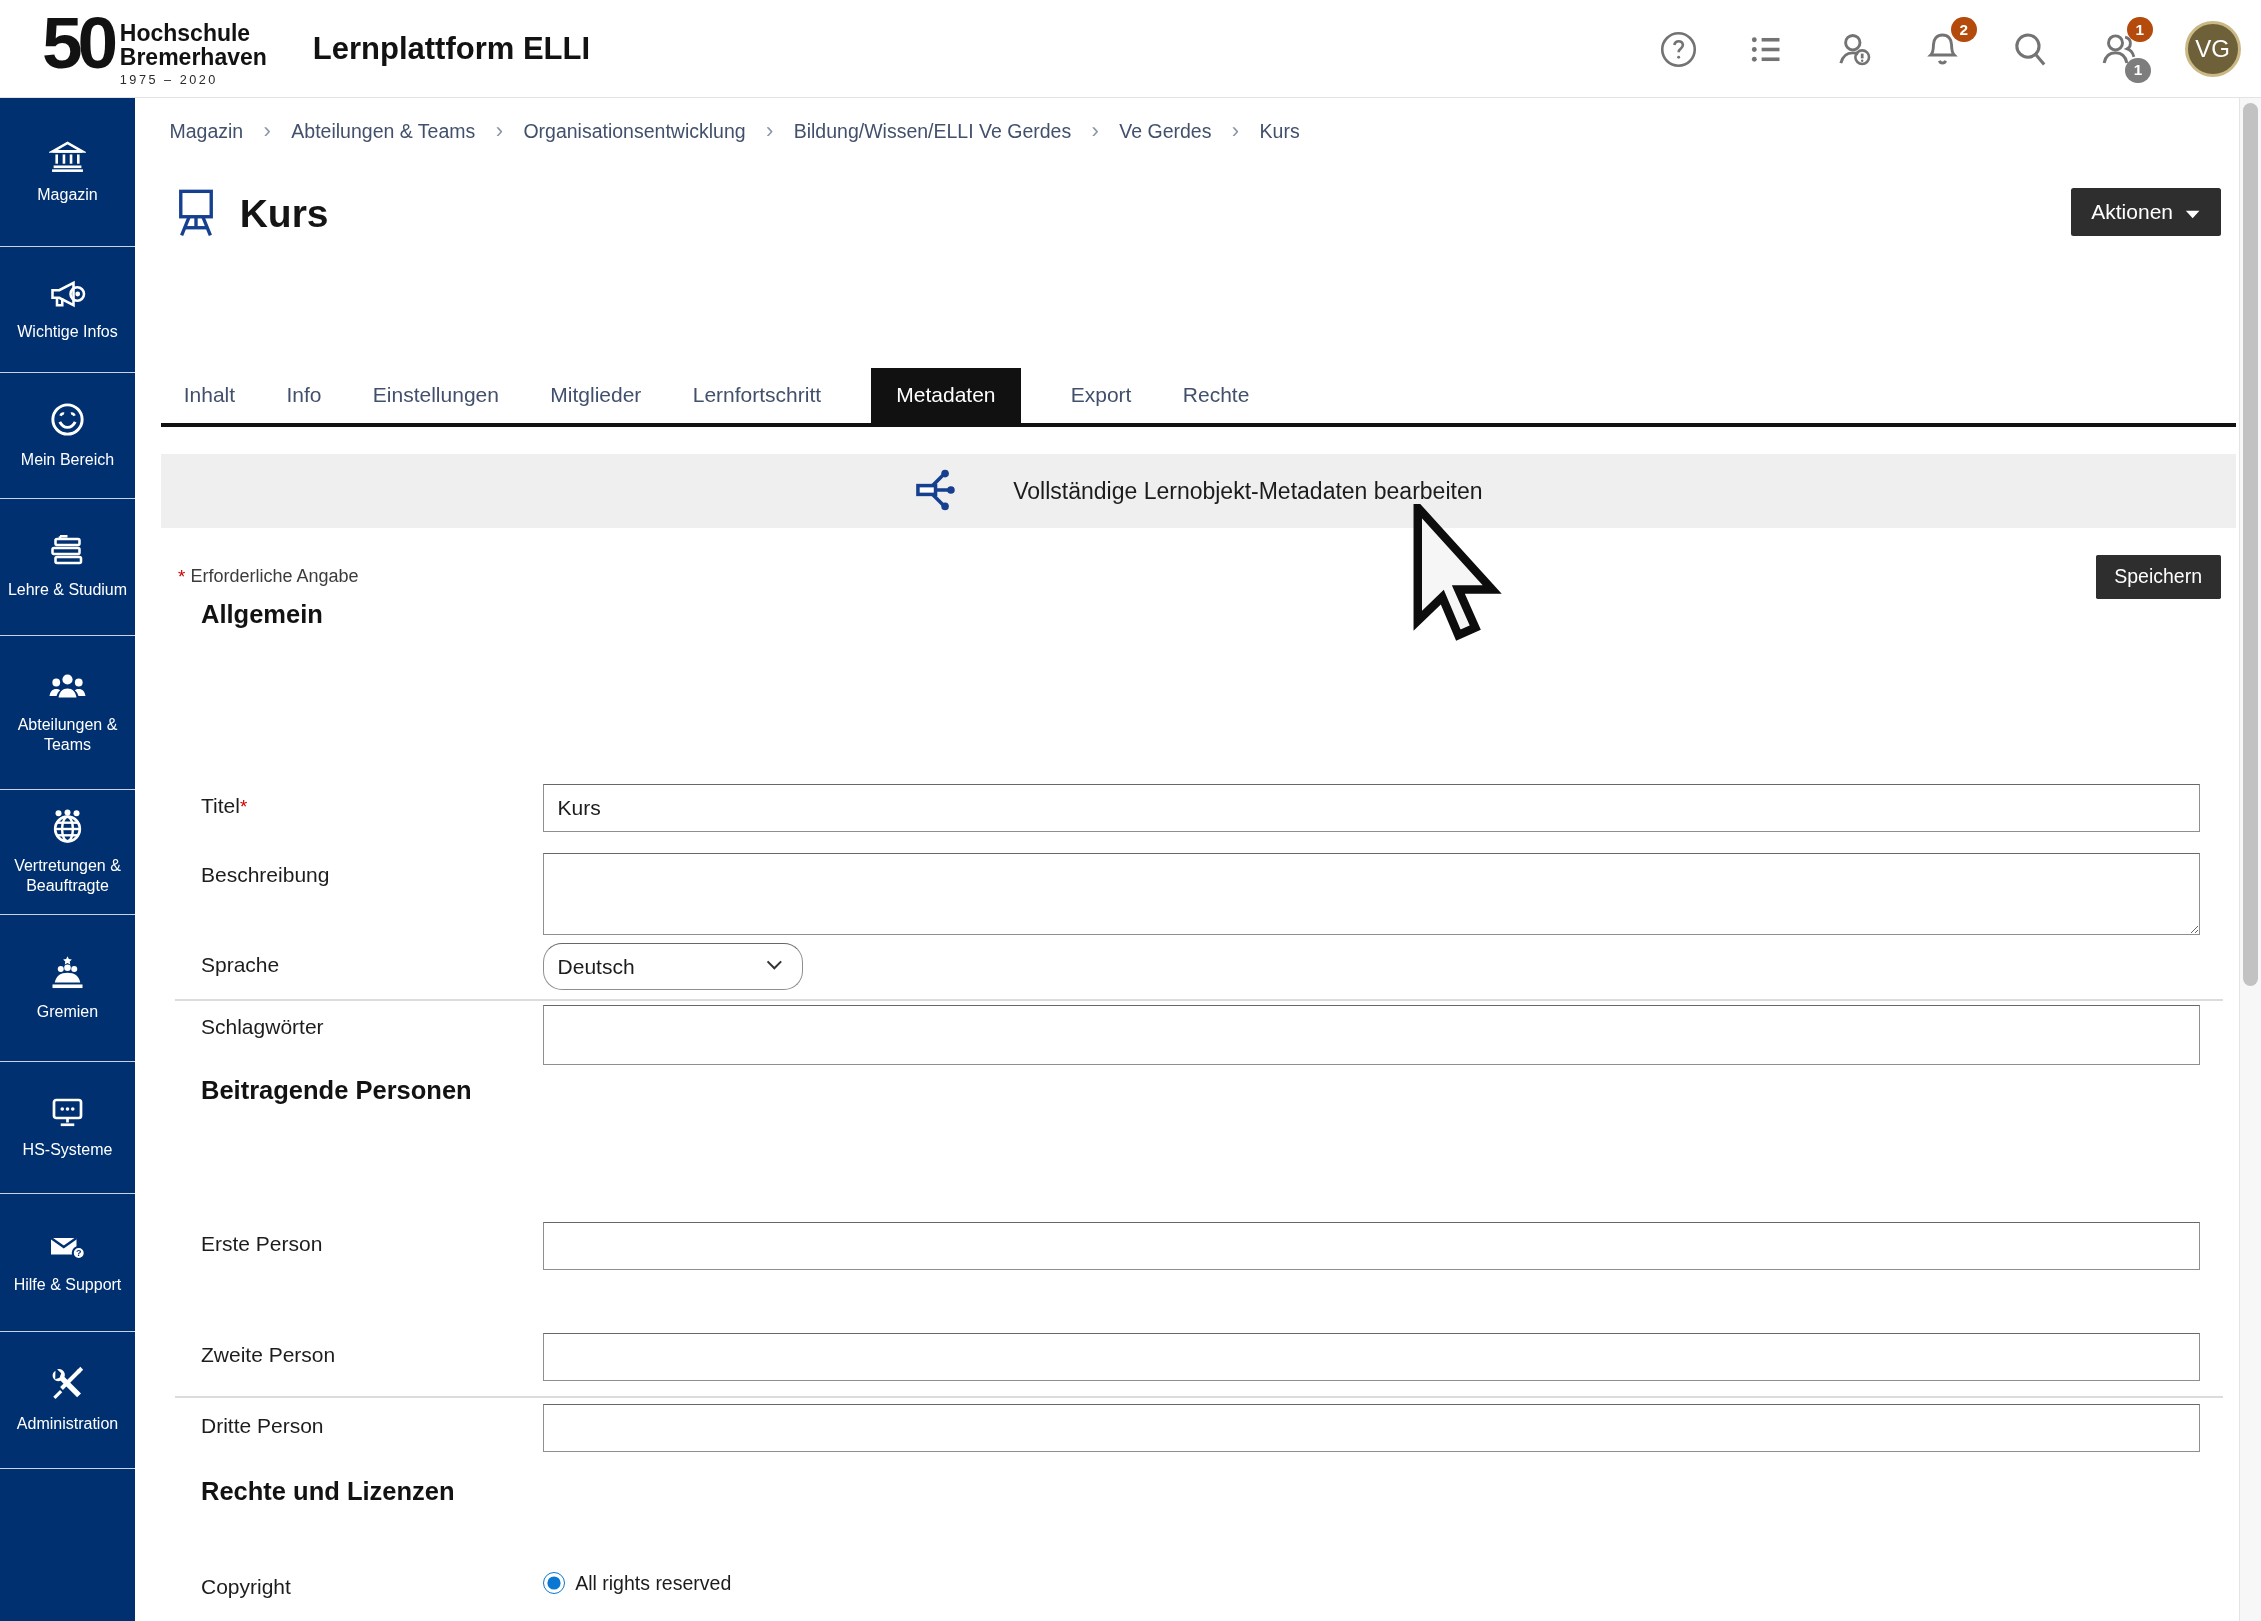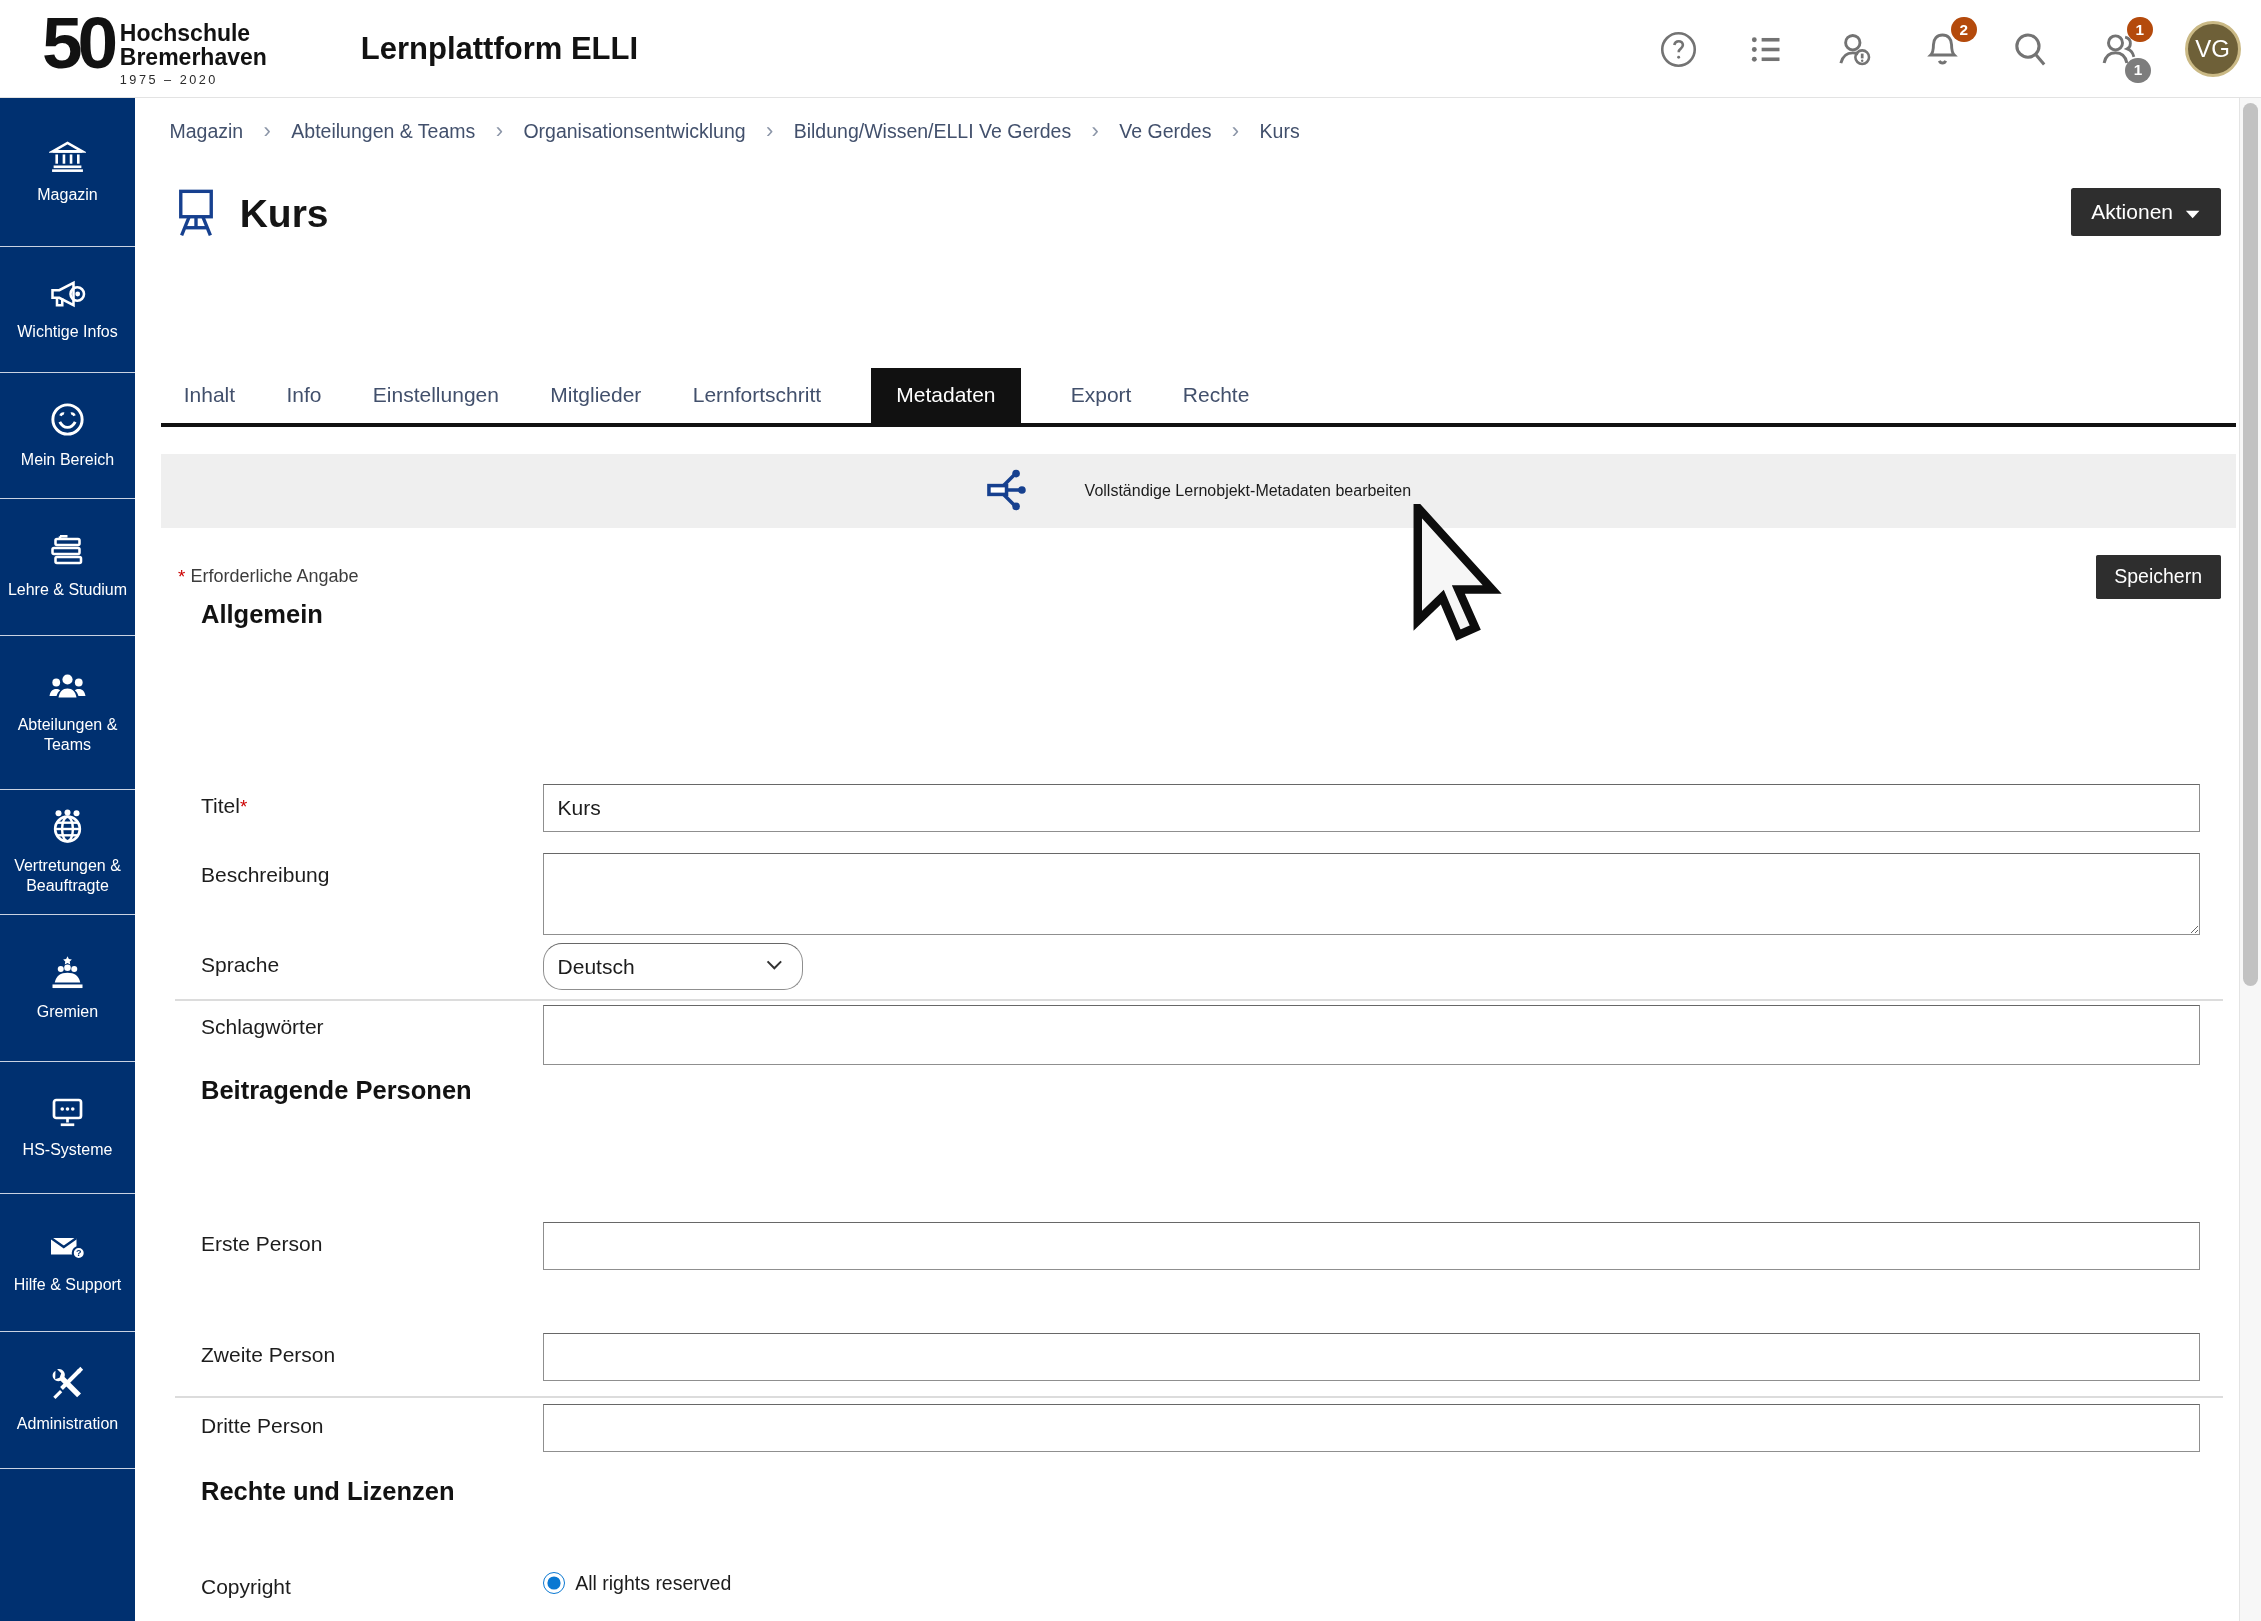--- a/index.html
+++ b/index.html
@@ -13,21 +13,21 @@
   .header {
     position:absolute; left:0; top:0; width:2261px; height:98px;
     background:#ffffff; border-bottom:0.8px solid #e3e3e3; z-index:5;
     display:flex; align-items:center;
   }
   .logo { display:flex; align-items:flex-start; margin-left:42px; }
   .logo-50 { font-size:73px; font-weight:800; letter-spacing:-5.1px; color:#121212; line-height:0.9; }
   .logo-text { margin-left:6.8px; margin-top:12px; }
   .logo-line { font-size:23px; font-weight:700; color:#121212; line-height:1.04; }
   .logo-years { font-size:12.7px; color:#2a2a2a; letter-spacing:2.5px; margin-top:3.4px; }
-  .app-title { font-size:31px; font-weight:700; color:#121212; margin-left:94px; }
+  .app-title { font-size:31px; font-weight:700; color:#121212; margin-left:46px; }
 
   .header-icons { position:absolute; right:20.4px; top:0; height:98px; display:flex; align-items:center; gap:44px; }
   .hicon { position:relative; width:44px; height:44px; display:flex; align-items:center; justify-content:center; cursor:pointer; }
   .hicon svg { stroke:#737373; fill:none; stroke-width:2; }
   .badge {
     position:absolute; min-width:25.5px; height:25.5px; border-radius:12.7px;
     background:#b44a0c; color:#ffffff; font-size:15.3px; font-weight:700;
     display:flex; align-items:center; justify-content:center; padding:0 6px;
   }
   .badge.top { top:-10.2px; right:-12px; }
@@ -80,21 +80,21 @@
   .tab.active { background:#111111; color:#ffffff; padding:15.3px 25.5px; }
 
   .subtabs { position:absolute; left:19.5px; top:372px; display:flex; gap:39px; font-size:19.5px; color:#42506c; }
   .subtab { cursor:pointer; }
   .subtab.active { text-decoration:underline; text-underline-offset:6px; color:#39465f; }
 
   .banner {
     position:absolute; left:0; right:0; top:356px; height:74px; background:#efefef;
     display:flex; align-items:center; justify-content:center; gap:18.7px; cursor:pointer;
   }
-  .banner-label { font-size:16px; color:#1c1c1c;margin-left:36px; }
+  .banner-label { font-size:23px; color:#1c1c1c;margin-left:36px; }
 
   .required-row { position:absolute; left:17px; right:15.3px; top:453px; height:51px;
     display:flex; align-items:center; }
   .required-note { font-size:18px; color:#3c3c3c; }
   .req-star { color:#cc0000; font-size:18.7px; margin-right:5.1px; }
   .save-btn { margin-left:auto; height:44px; padding:0 18.7px; font-size:19.5px; border-radius:1.7px; }
 
   .section-heading { position:absolute; left:40px; font-size:25.5px; font-weight:700; color:#121212; }
 
   .frow { position:absolute; left:40px; right:36px; display:flex; }

